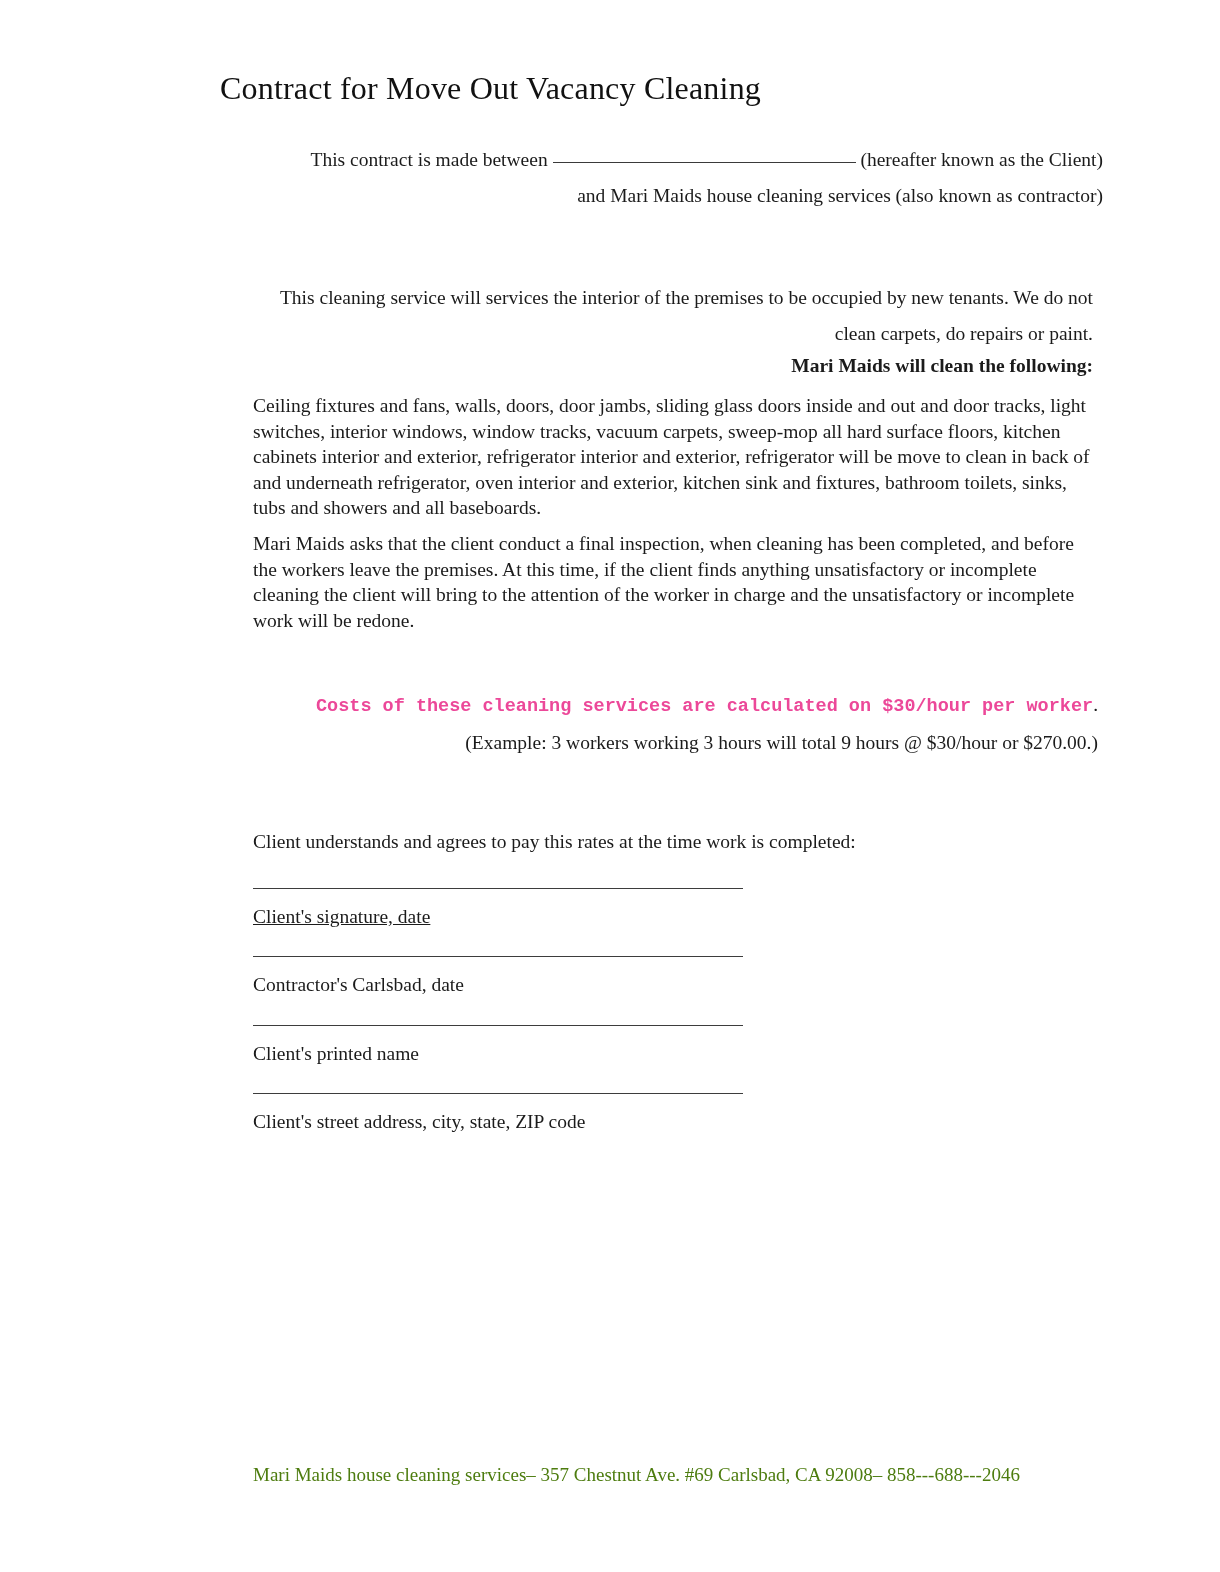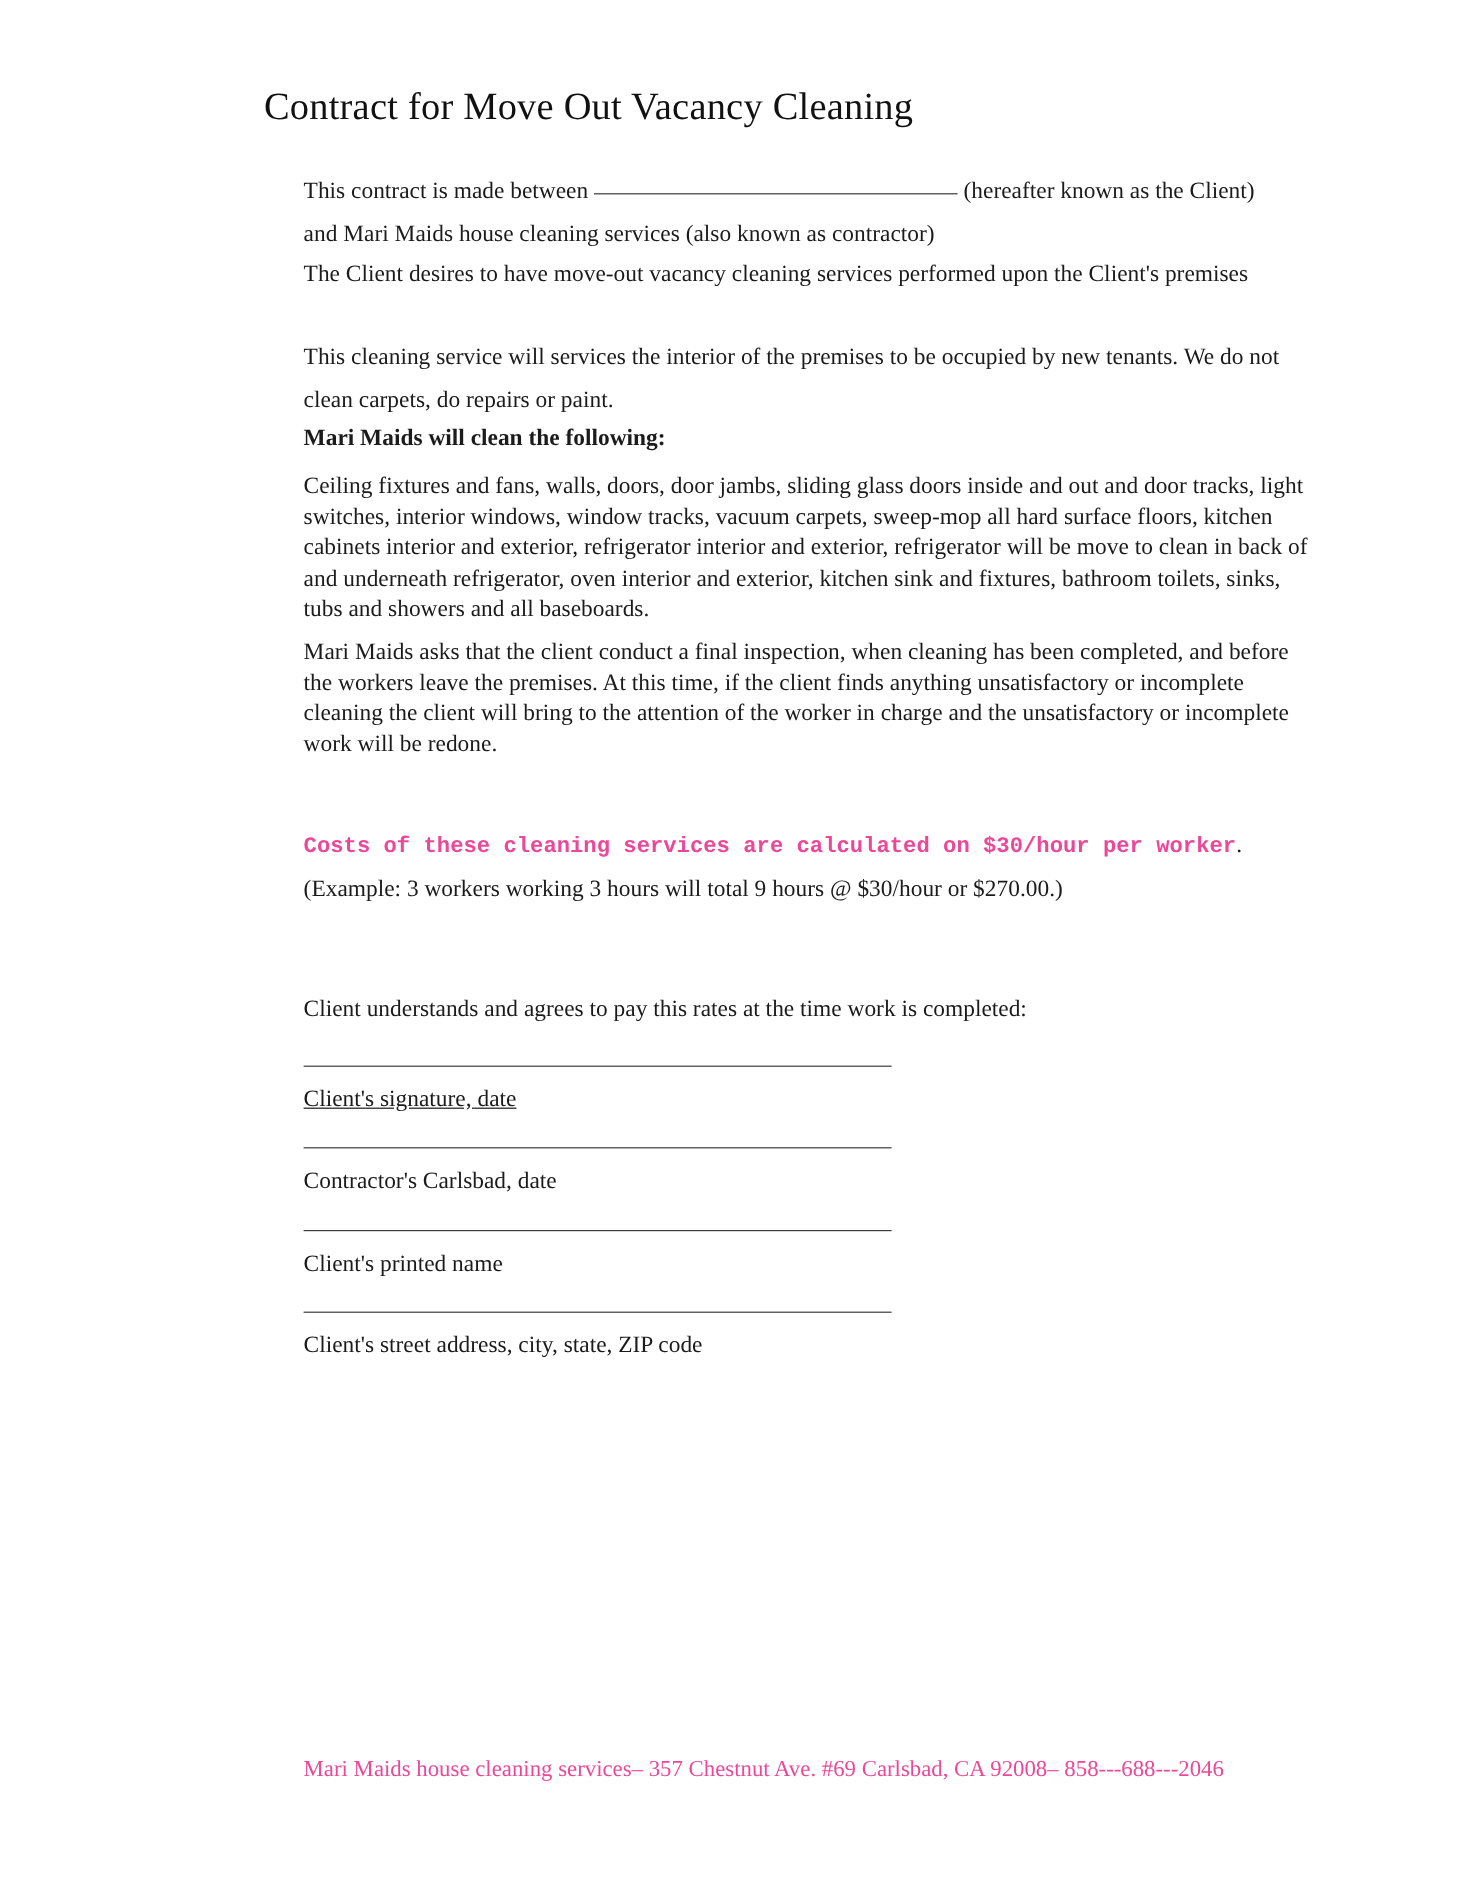--- a/index.html
+++ b/index.html
@@ -43,20 +43,21 @@
   .para {
     font-size: 19.5px;
     line-height: 34px;
     color: #1b1b1b;
     margin: 0;
   }
 
   
   .para-loose {
     line-height: 36px;
+    text-align: right;
   }
 
   .para-tight {
     line-height: 25.5px;
   }
 
   .blank-inline {
     display: inline-block;
     border-bottom: 1.5px solid #3a3a3a;
     vertical-align: baseline;
@@ -81,21 +82,21 @@
 
   .sig-label {
     font-size: 19.5px;
     line-height: 24px;
     color: #1b1b1b;
   }
 
   .footer-line {
     font-size: 19px;
     line-height: 26px;
-    color: #ec4899;
+    color: #4d7c0f;
   }
 
   
   .abs { position: absolute; }
 </style>
 </head>
 <body>
 
 <div class="page">
 
@@ -106,21 +107,20 @@
     <div class="para para-loose abs" style="top:142px; left:0; width:850px;">
       <div>
         <span>This contract is made between</span>
         <span class="blank-inline blank-w1"></span>
         <span>(hereafter known as the Client)</span>
       </div>
       <div>and Mari Maids house cleaning services (also known as contractor)</div>
     </div>
 
     <div class="para para-loose abs" style="top:211px; left:0; width:850px;">
-      <div>The Client desires to have move-out vacancy cleaning services performed upon the Client's premises</div>
     </div>
 
     <div class="para para-loose abs" style="top:280px; left:0; width:840px;">This cleaning service will services the interior of the premises to be occupied by new tenants. We do not clean carpets, do repairs or paint.</div>
 
     <div class="para para-loose abs" style="top:348px; left:0; width:840px;font-weight:bold;">Mari Maids will clean the following:</div>
 
     <div class="para para-tight abs" style="top:393px; left:0; width:848px;">Ceiling fixtures and fans, walls, doors, door jambs, sliding glass doors inside and out and door tracks, light switches, interior windows, window tracks, vacuum carpets, sweep-mop all hard surface floors, kitchen cabinets interior and exterior, refrigerator interior and exterior, refrigerator will be move to clean in back of and underneath refrigerator, oven interior and exterior, kitchen sink and fixtures, bathroom toilets, sinks, tubs and showers and all baseboards.</div>
 
     <div class="para para-tight abs" style="top:531px; left:0; width:832px;">Mari Maids asks that the client conduct a final inspection, when cleaning has been completed, and before the workers leave the premises. At this time, if the client finds anything unsatisfactory or incomplete cleaning the client will bring to the attention of the worker in charge and the unsatisfactory or incomplete work will be redone.</div>
 

